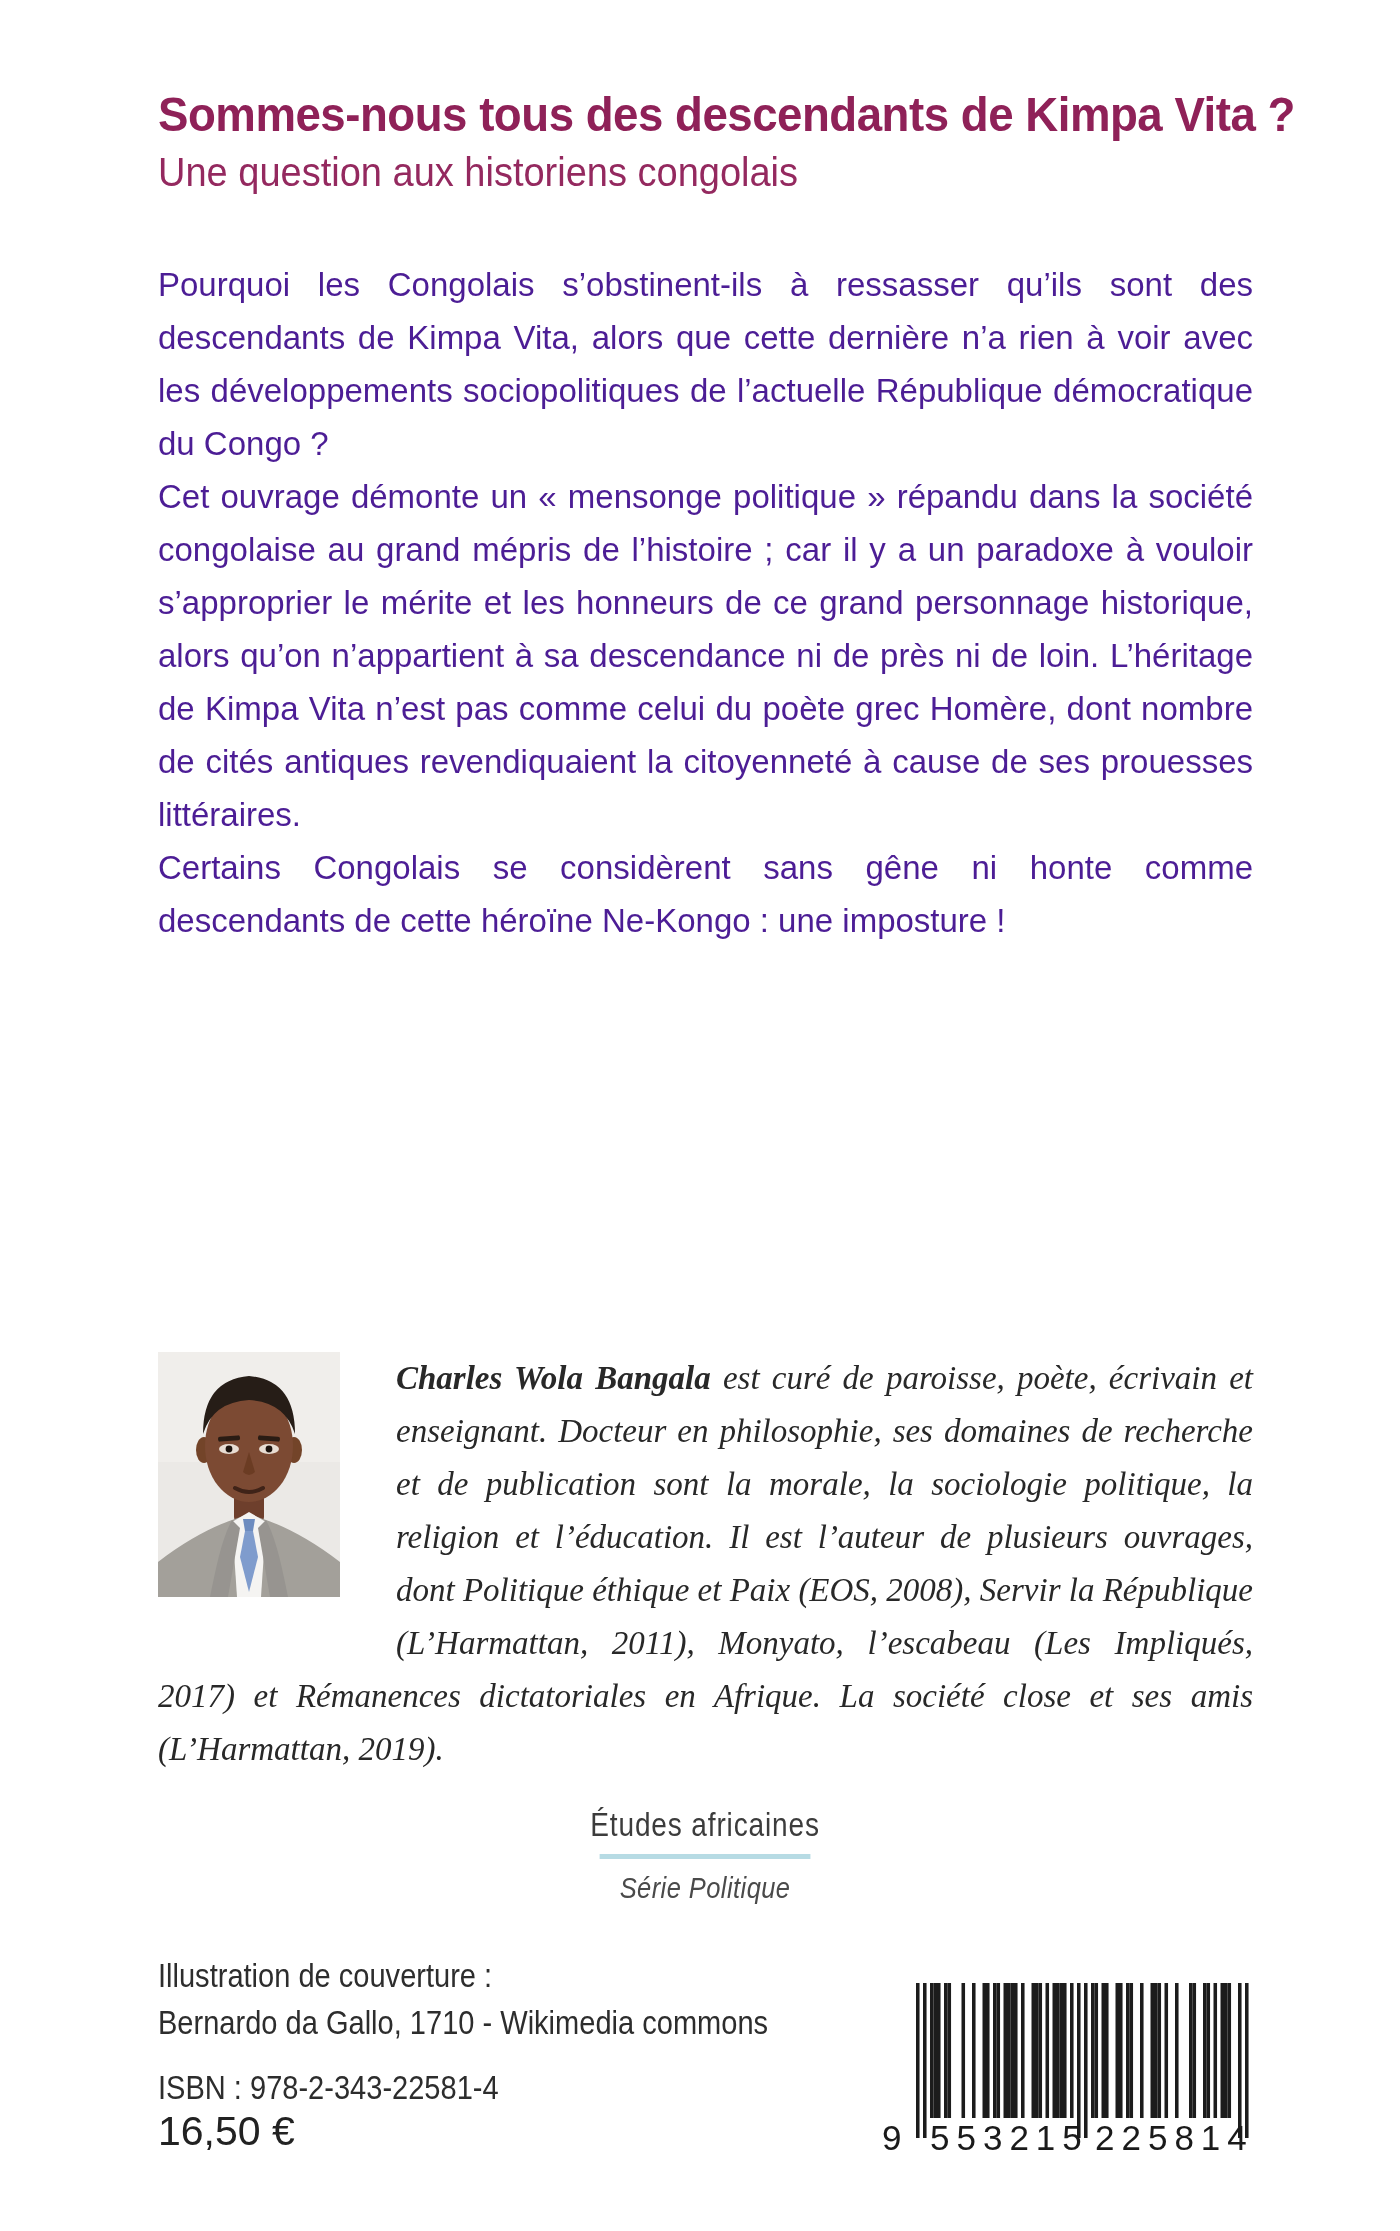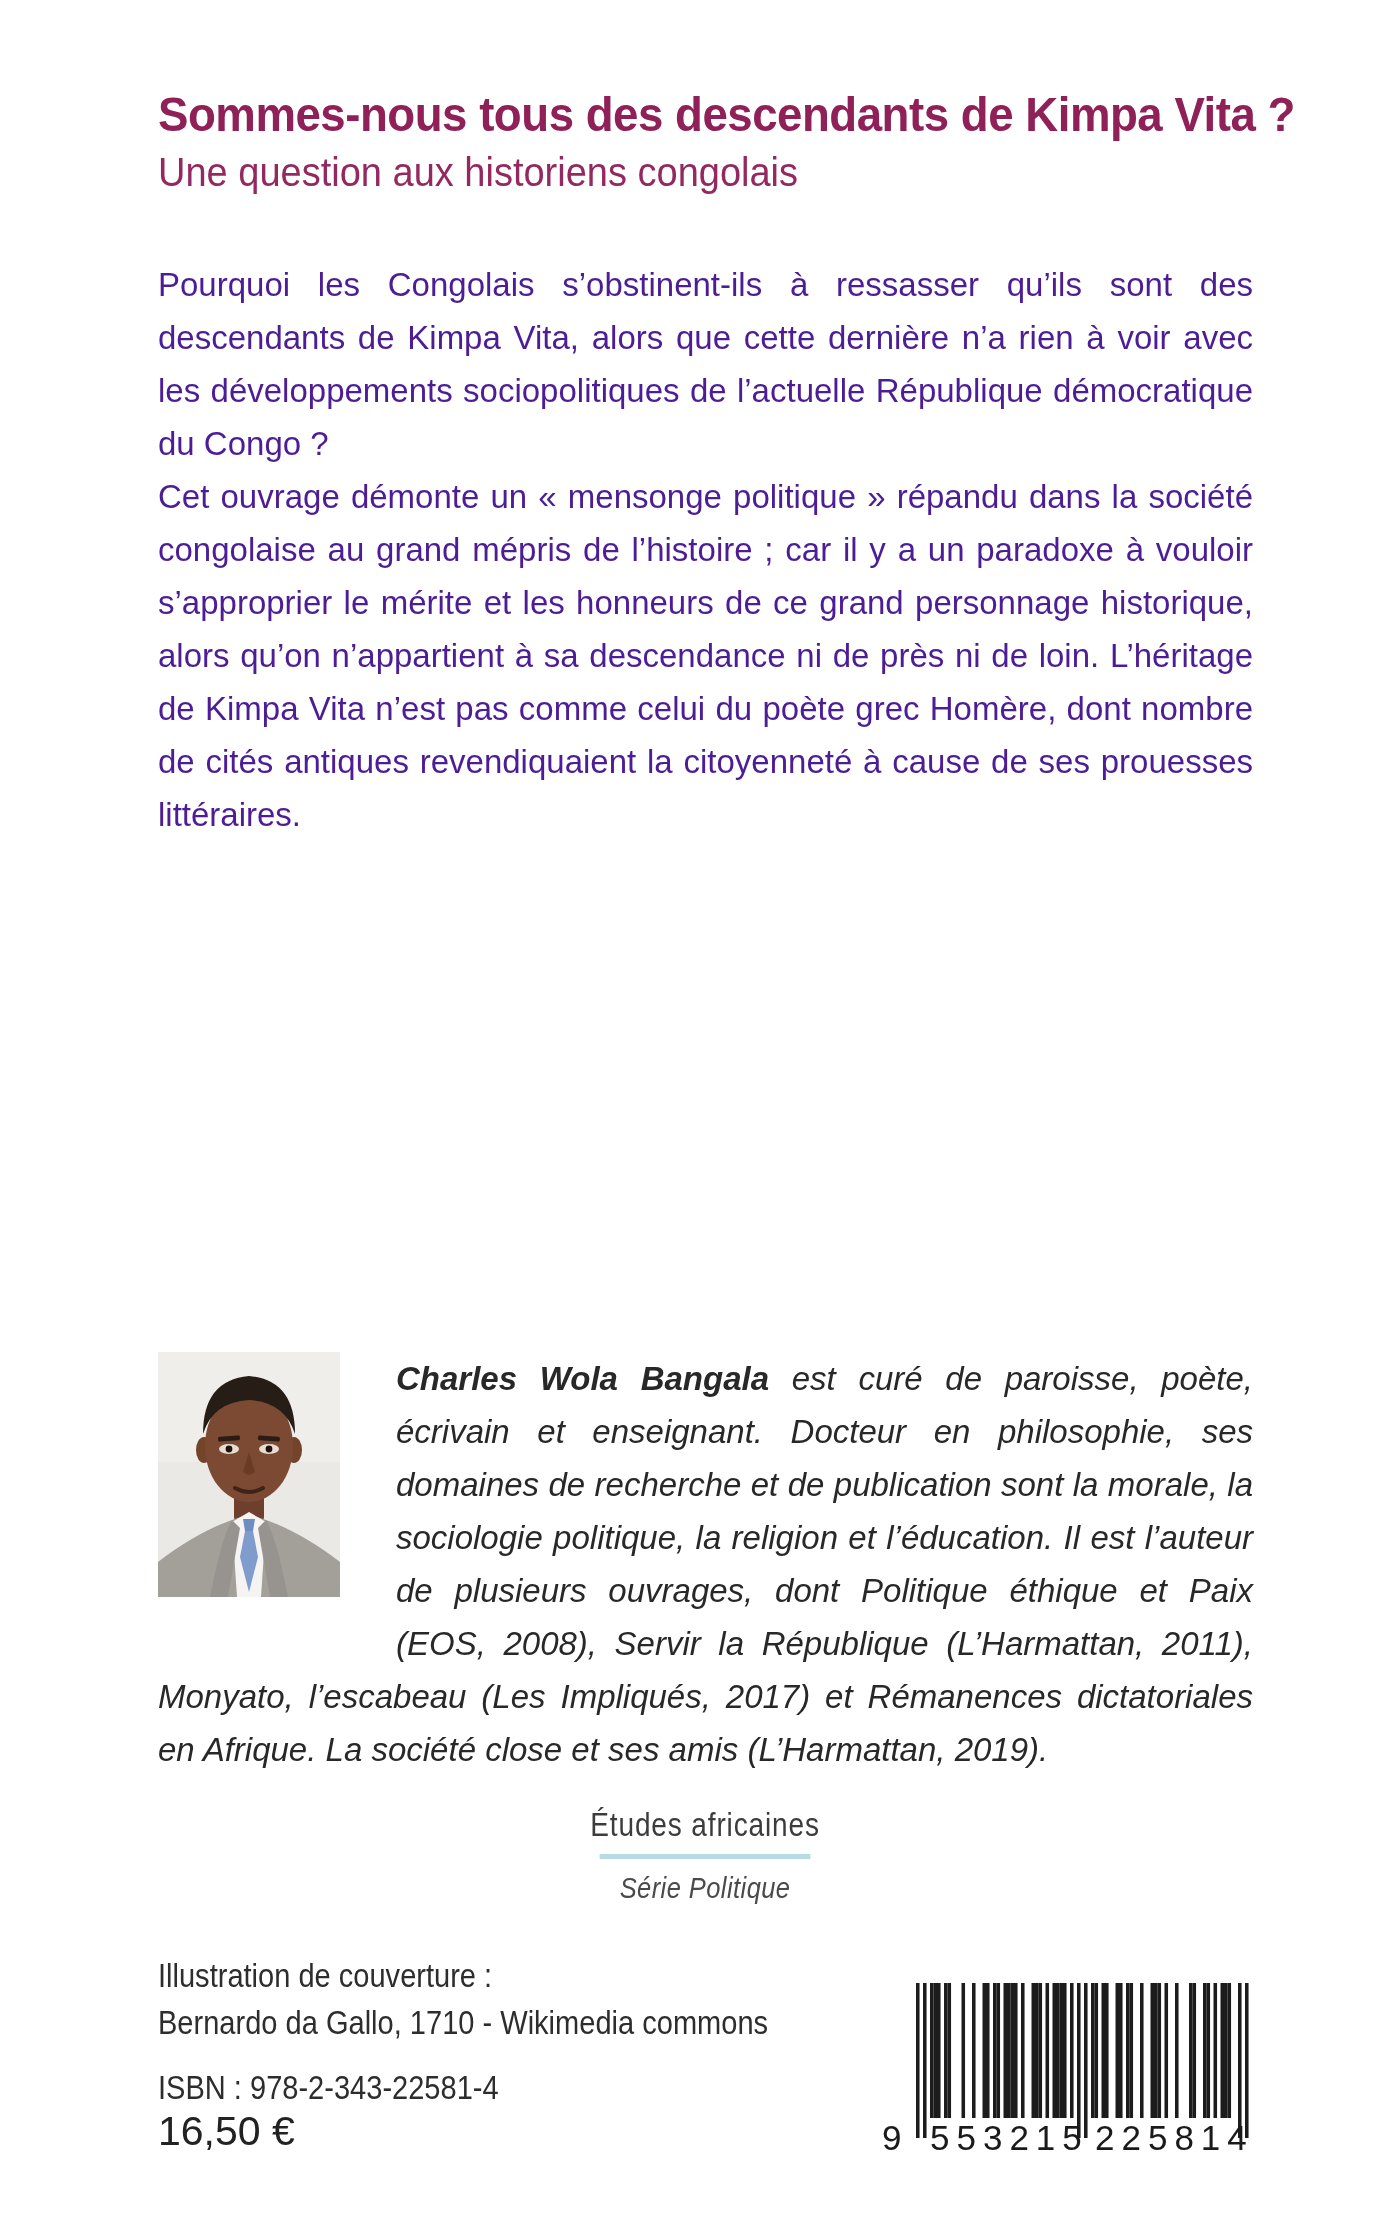--- a/index.html
+++ b/index.html
@@ -42,20 +42,21 @@
     font-size: 33px;
     line-height: 53px;
     text-align: justify;
     text-justify: inter-word;
   }
   .synopsis p + p { }
   .author-section {
     position: absolute;
     left: 158px; top: 1352px; width: 1095px;
     color: #282828;
+    font-family: Liberation Serif, serif;
   }
   .author-photo {
     float: left;
     width: 182px; height: 245px;
     margin: 0 56px 44px 0;
   }
   .author-bio {
     font-size: 33px;
     line-height: 53px;
     font-style: italic;
@@ -138,20 +139,21 @@
 <div class="page">
 
   <div class="title-block">
     <h1 class="book-title">Sommes-nous tous des descendants de Kimpa Vita ?</h1>
     <h2 class="book-subtitle">Une question aux historiens congolais</h2>
   </div>
 
   <div class="synopsis">
     <p>Pourquoi les Congolais s’obstinent-ils à ressasser qu’ils sont des descendants de Kimpa Vita, alors que cette dernière n’a rien à voir avec les développements sociopolitiques de l’actuelle République démocratique du Congo ?</p>
     <p>Cet ouvrage démonte un « mensonge politique » répandu dans la société congolaise au grand mépris de l’histoire ; car il y a un paradoxe à vouloir s’approprier le mérite et les honneurs de ce grand personnage historique, alors qu’on n’appartient à sa descendance ni de près ni de loin. L’héritage de Kimpa Vita n’est pas comme celui du poète grec Homère, dont nombre de cités antiques revendiquaient la citoyenneté à cause de ses prouesses littéraires.</p>
+    <p>Certains Congolais se considèrent sans gêne ni honte comme descendants de cette héroïne Ne-Kongo : une imposture !</p>
   </div>
 
   <div class="author-section">
     <svg class="author-photo" viewBox="0 0 182 245" xmlns="http://www.w3.org/2000/svg" aria-hidden="true">
       <rect x="0" y="0" width="182" height="245" fill="#ebe9e6"></rect>
       <rect x="0" y="0" width="182" height="110" fill="#f0eeeb"></rect>
 
       <rect x="76" y="128" width="30" height="45" rx="8" fill="#6e3f2c"></rect>
 
       <path d="M0 245 L0 210 C28 188 56 174 74 168 L91 162 L108 168 C126 174 154 188 182 210 L182 245 Z" fill="#a3a09a"></path>

